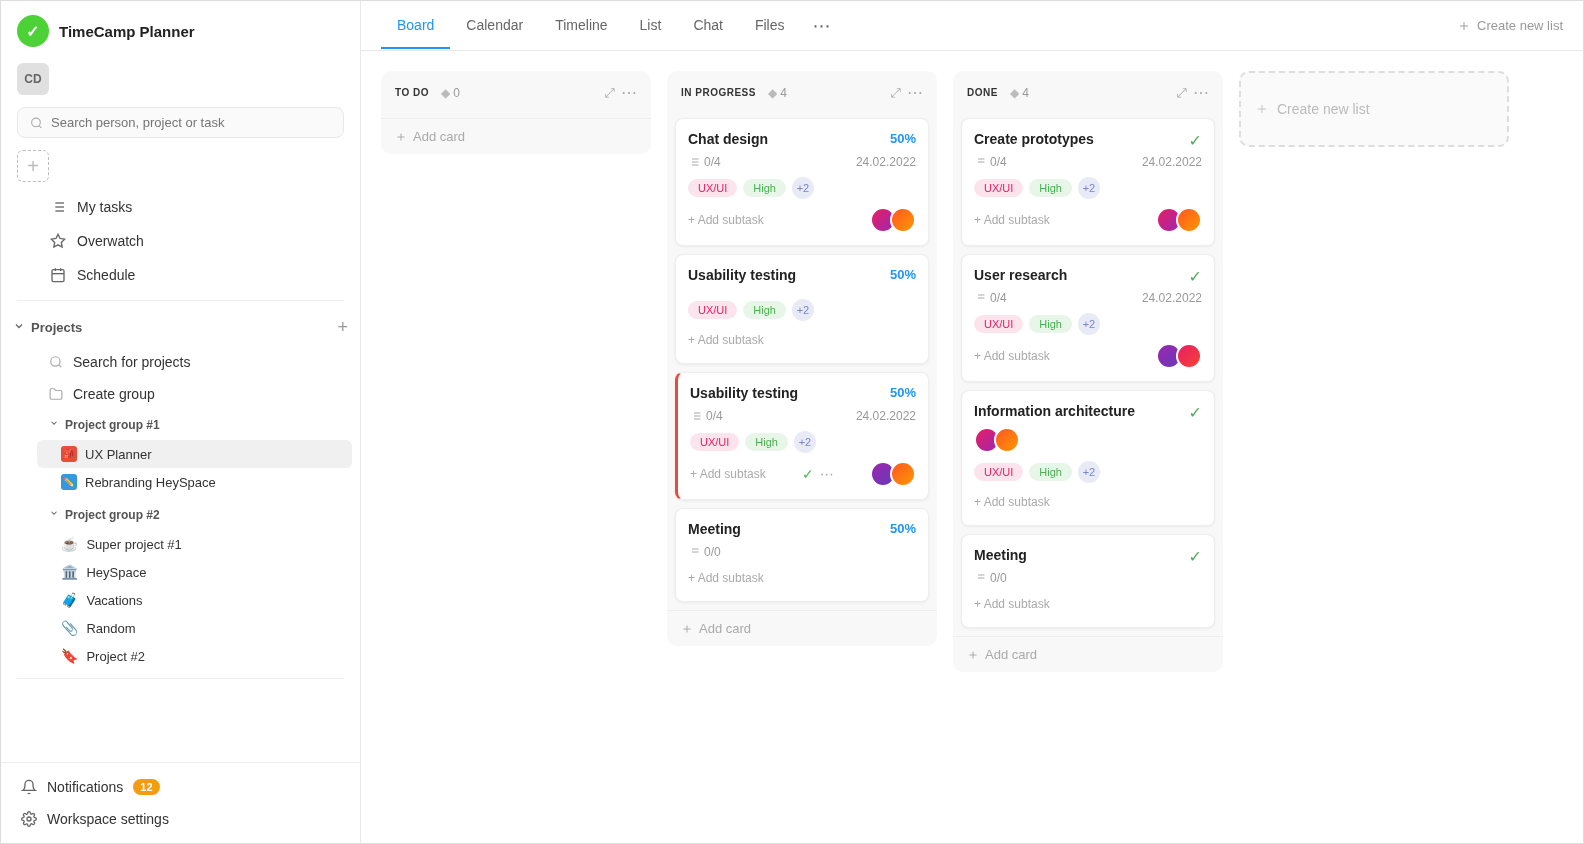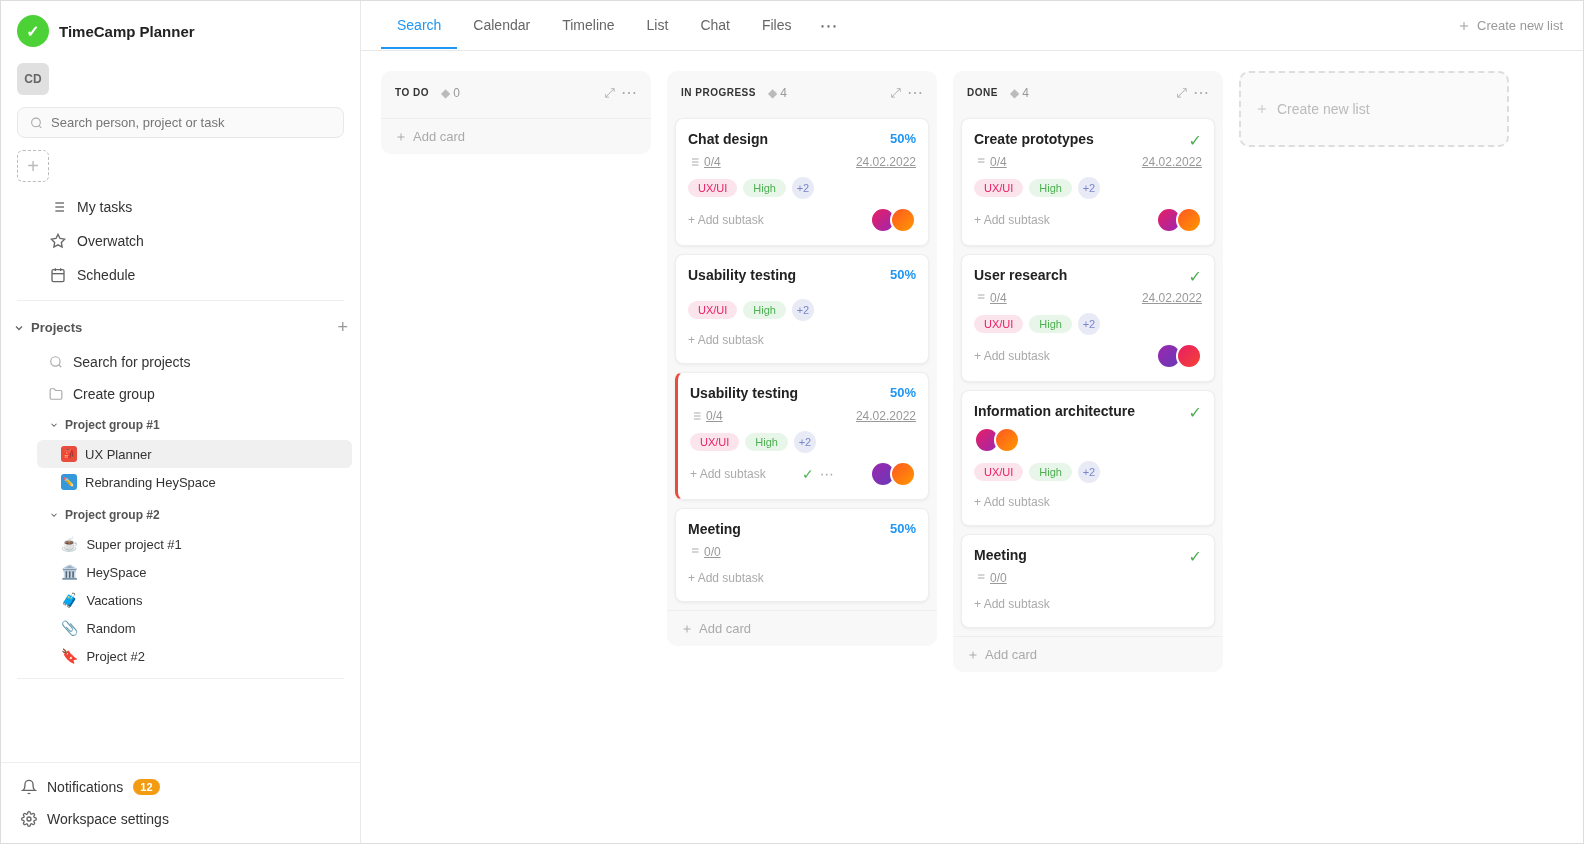--- a/index.html
+++ b/index.html
@@ -17,21 +17,21 @@
     .search-box input { border: none; background: transparent; outline: none; font-size: 13px; color: #888; width: 100%; }
     .add-btn { width: 32px; height: 32px; border: 1.5px dashed #bbb; border-radius: 6px; display: flex; align-items: center; justify-content: center; margin: 4px 16px 8px; color: #bbb; font-size: 20px; cursor: pointer; background: transparent; }
 
     .sidebar-nav { padding: 0 8px; margin-left: 28px; }
     .nav-item { display: flex; align-items: center; gap: 10px; padding: 8px 12px; border-radius: 8px; cursor: pointer; color: #333; font-size: 14px; }
     .nav-icon { width: 18px; height: 18px; display: flex; align-items: center; justify-content: center; color: #666; }
 
     .divider { height: 1px; background: #eee; margin: 8px 16px; }
 
     .section-header { display: flex; align-items: center; justify-content: space-between; padding: 8px 12px; font-size: 13px; font-weight: 600; color: #555; }
-    .section-header .left { display: flex; align-items: center; gap: 6px; cursor: pointer; }
+    .section-header .left { display: flex; gap: 6px; cursor: pointer; }
     .plus-btn { background: none; border: none; font-size: 18px; color: #999; cursor: pointer; }
 
     .project-item { display: flex; align-items: center; gap: 8px; padding: 6px 12px 6px 24px; cursor: pointer; border-radius: 6px; font-size: 13px; color: #333; }
     .project-item.active { background: #f0f0f0; }
 
     .sidebar-footer { margin-top: auto; padding: 8px; border-top: 1px solid #eee; }
     .footer-item { display: flex; align-items: center; gap: 10px; padding: 8px 12px; border-radius: 8px; cursor: pointer; font-size: 14px; color: #333; }
     .badge { background: #f39c12; color: white; border-radius: 10px; padding: 2px 7px; font-size: 11px; font-weight: 700; }
 
     
@@ -55,21 +55,21 @@
     .col-icon-btn { background: none; border: none; color: #aaa; cursor: pointer; font-size: 16px; }
 
     .add-card-btn { display: flex; align-items: center; gap: 6px; padding: 10px 14px; color: #aaa; font-size: 13px; cursor: pointer; border-top: 1px solid #eee; margin-top: auto; }
 
     
     .card { background: #fff; border-radius: 8px; padding: 12px; margin: 0 8px 8px; box-shadow: 0 1px 3px rgba(0,0,0,0.06); border: 1px solid #eee; position: relative; }
     .card.highlight { border-left: 3px solid #e74c3c; }
     .card-title { font-weight: 600; font-size: 14px; color: #222; margin-bottom: 8px; }
     .card-title-row { display: flex; justify-content: space-between; align-items: flex-start; }
     .card-percent { color: #2196F3; font-weight: 600; font-size: 13px; }
-    .card-meta { display: flex; justify-content: space-between; align-items: flex-end; margin-bottom: 8px; font-size: 12px; color: #999; text-decoration: underline; }
+    .card-meta { display: flex; justify-content: space-between; align-items: flex-end; margin-bottom: 8px; font-size: 12px; color: #999; }
     .task-count { display: flex; align-items: center; gap: 4px; color: #999; font-size: 12px; }
     .card-date { color: #999; font-size: 12px; }
     .card-tags { display: flex; gap: 6px; align-items: center; margin-bottom: 8px; flex-wrap: wrap; }
     .tag { padding: 3px 10px; border-radius: 12px; font-size: 11px; font-weight: 500; }
     .tag-uxui { background: #fce4ec; color: #e91e63; }
     .tag-high { background: #e8f5e9; color: #4caf50; }
     .tag-num { background: #e8eaf6; color: #7986cb; border-radius: 50%; width: 22px; height: 22px; display: flex; align-items: center; justify-content: center; font-size: 11px; }
     .card-bottom { display: flex; justify-content: space-between; align-items: center; }
     .avatars { display: flex; }
     .avatar-sm { width: 26px; height: 26px; border-radius: 50%; border: 2px solid #fff; margin-left: -6px; overflow: hidden; display: flex; align-items: center; justify-content: center; font-size: 10px; font-weight: 600; color: white; }
@@ -232,21 +232,21 @@
             <path d="M19.4 15a1.65 1.65 0 0 0 .33 1.82l.06.06a2 2 0 0 1-2.83 2.83l-.06-.06a1.65 1.65 0 0 0-1.82-.33 1.65 1.65 0 0 0-1 1.51V21a2 2 0 0 1-4 0v-.09A1.65 1.65 0 0 0 9 19.4a1.65 1.65 0 0 0-1.82.33l-.06.06a2 2 0 0 1-2.83-2.83l.06-.06A1.65 1.65 0 0 0 4.68 15a1.65 1.65 0 0 0-1.51-1H3a2 2 0 0 1 0-4h.09A1.65 1.65 0 0 0 4.6 9a1.65 1.65 0 0 0-.33-1.82l-.06-.06a2 2 0 0 1 2.83-2.83l.06.06A1.65 1.65 0 0 0 9 4.68a1.65 1.65 0 0 0 1-1.51V3a2 2 0 0 1 4 0v.09a1.65 1.65 0 0 0 1 1.51 1.65 1.65 0 0 0 1.82-.33l.06-.06a2 2 0 0 1 2.83 2.83l-.06.06A1.65 1.65 0 0 0 19.4 9a1.65 1.65 0 0 0 1.51 1H21a2 2 0 0 1 0 4h-.09a1.65 1.65 0 0 0-1.51 1z"></path>
           </svg>
         <span>Workspace settings</span>
       </div>
     </div>
   </div>
 
   <div class="main">
 
     <div class="top-nav">
-      <div class="top-nav-item active">Search</div>
+      <div class="top-nav-item active">Board</div>
       <div class="top-nav-item">Calendar</div>
       <div class="top-nav-item">Timeline</div>
       <div class="top-nav-item">List</div>
       <div class="top-nav-item">Chat</div>
       <div class="top-nav-item">Files</div>
       <div class="more-btn">⋯</div>
       <div class="create-new-btn">
         <svg width="14" height="14" viewBox="0 0 24 24" fill="none" stroke="#aaa" stroke-width="2">
             <line x1="12" y1="5" x2="12" y2="19"></line>
             <line x1="5" y1="12" x2="19" y2="12"></line>

